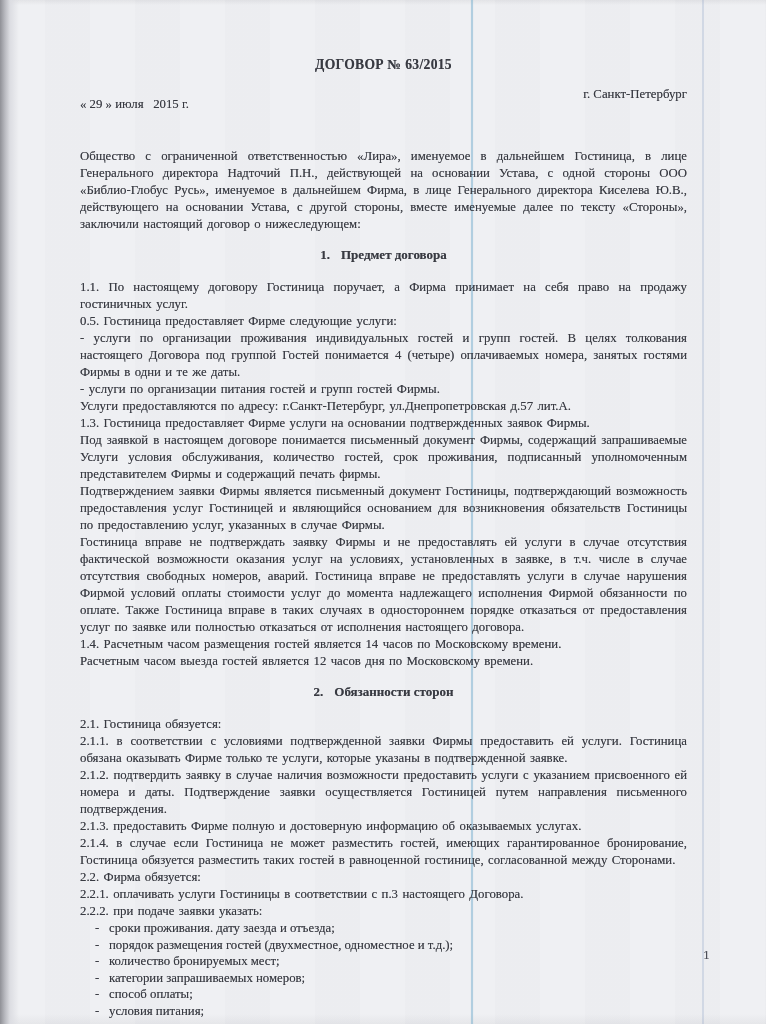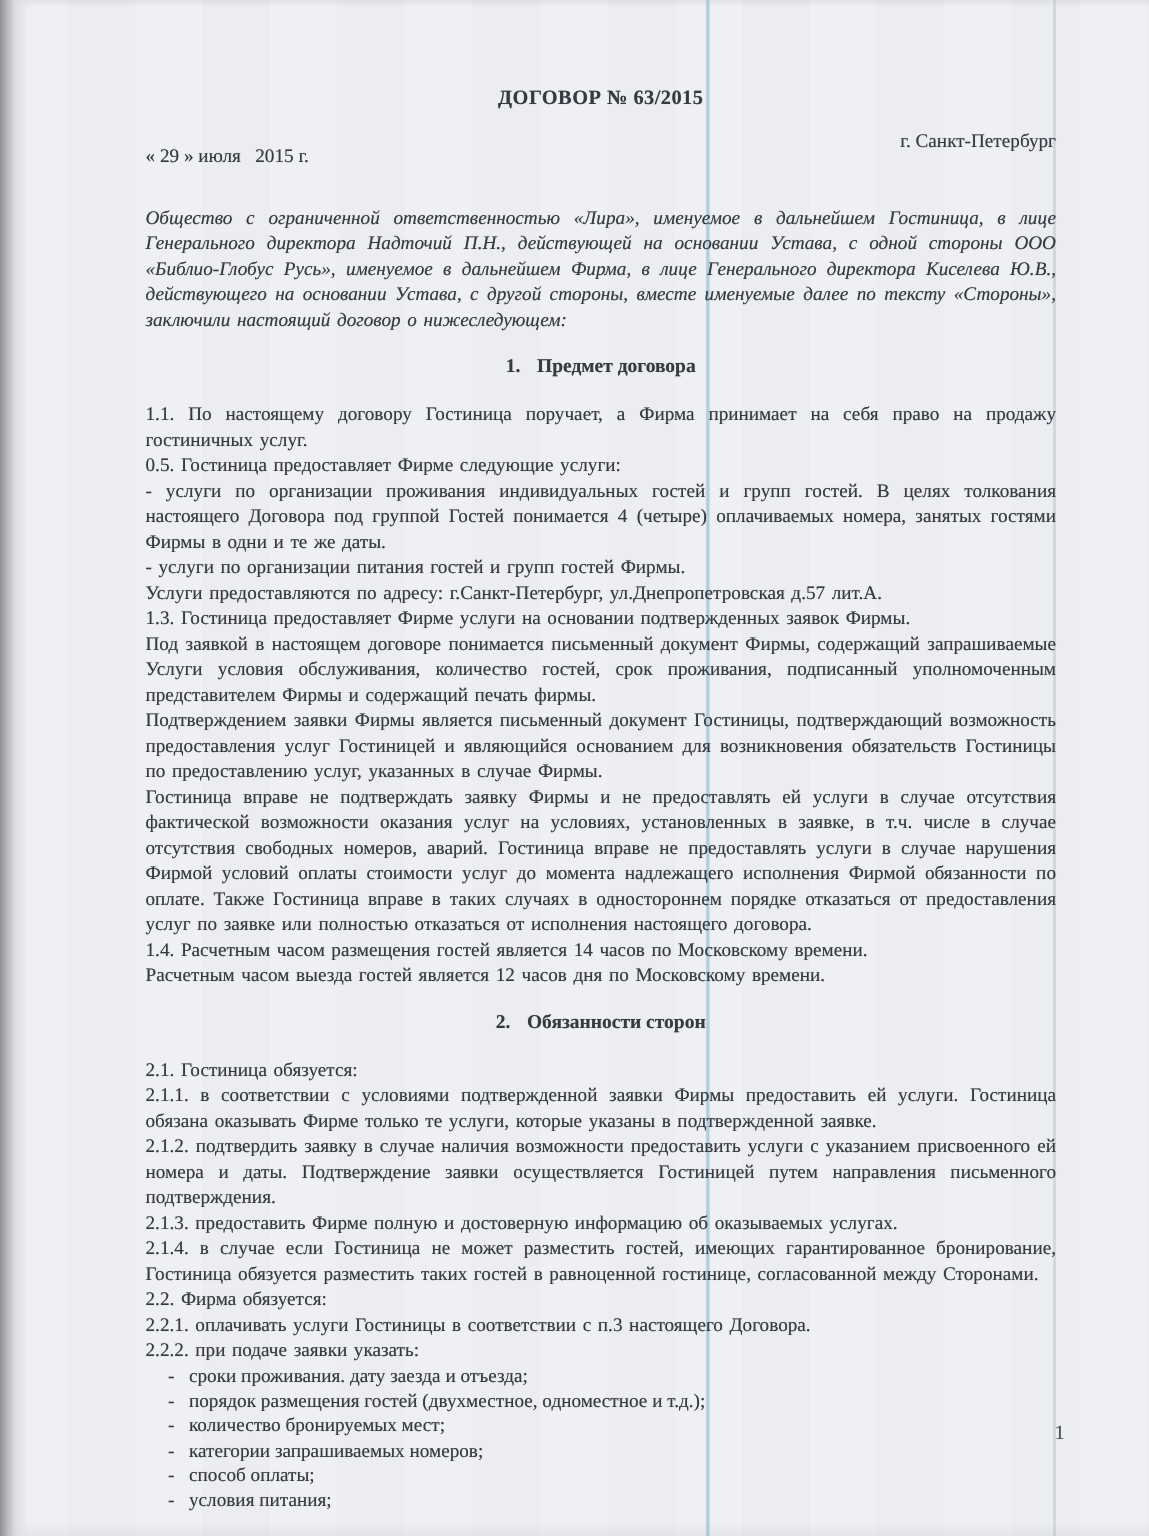--- a/index.html
+++ b/index.html
@@ -17,29 +17,29 @@
     color: #383a42;
   }
   .edge-left {
     position: absolute; left: 0; top: 0; bottom: 0; width: 20px;
     background: linear-gradient(90deg, #8f9096 0, #b9bac0 5px, #dcdde2 10px, rgba(239,240,243,0) 19px);
   }
   .fold-line { position: absolute; top: 0; bottom: 0; }
   .fold-1 { left: 471px; width: 2px; background: rgba(125, 178, 207, 0.55); box-shadow: 0 0 1px rgba(125,178,207,0.4); }
   .fold-2 { left: 702px; width: 2px; background: rgba(140, 162, 196, 0.28); }
   .content {
-    position: absolute; left: 97px; top: 56px; width: 607px;
+    position: absolute; left: 80px; top: 56px; width: 607px;
     font-size: 12.8px; line-height: 17px;
     text-shadow: 0 0 0.5px rgba(56,58,66,0.55);
   }
   .title { text-align: center; font-weight: bold; font-size: 13.6px; letter-spacing: 0.3px; }
   .city-line { text-align: right; margin-top: 13px; }
   .date-line { margin-top: -7px; white-space: pre; }
   .para { margin: 0; text-align: justify; word-spacing: 1.2px; }
-  .preamble { margin-top: 24px; font-style: italic; }
+  .preamble { margin-top: 35px; }
   .sec-heading {
     text-align: center; font-weight: bold; font-size: 13px;
     margin-top: 13px; margin-bottom: 16px;
   }
   .sec-heading .hgap { display: inline-block; width: 11px; }
   .bullets { margin-top: 0; }
   .li { display: flex; line-height: 16.6px; }
   .li .dash { width: 14px; padding-left: 15px; flex: 0 0 auto; }
   .li .txt { flex: 1 1 auto; }
   .page-number {

